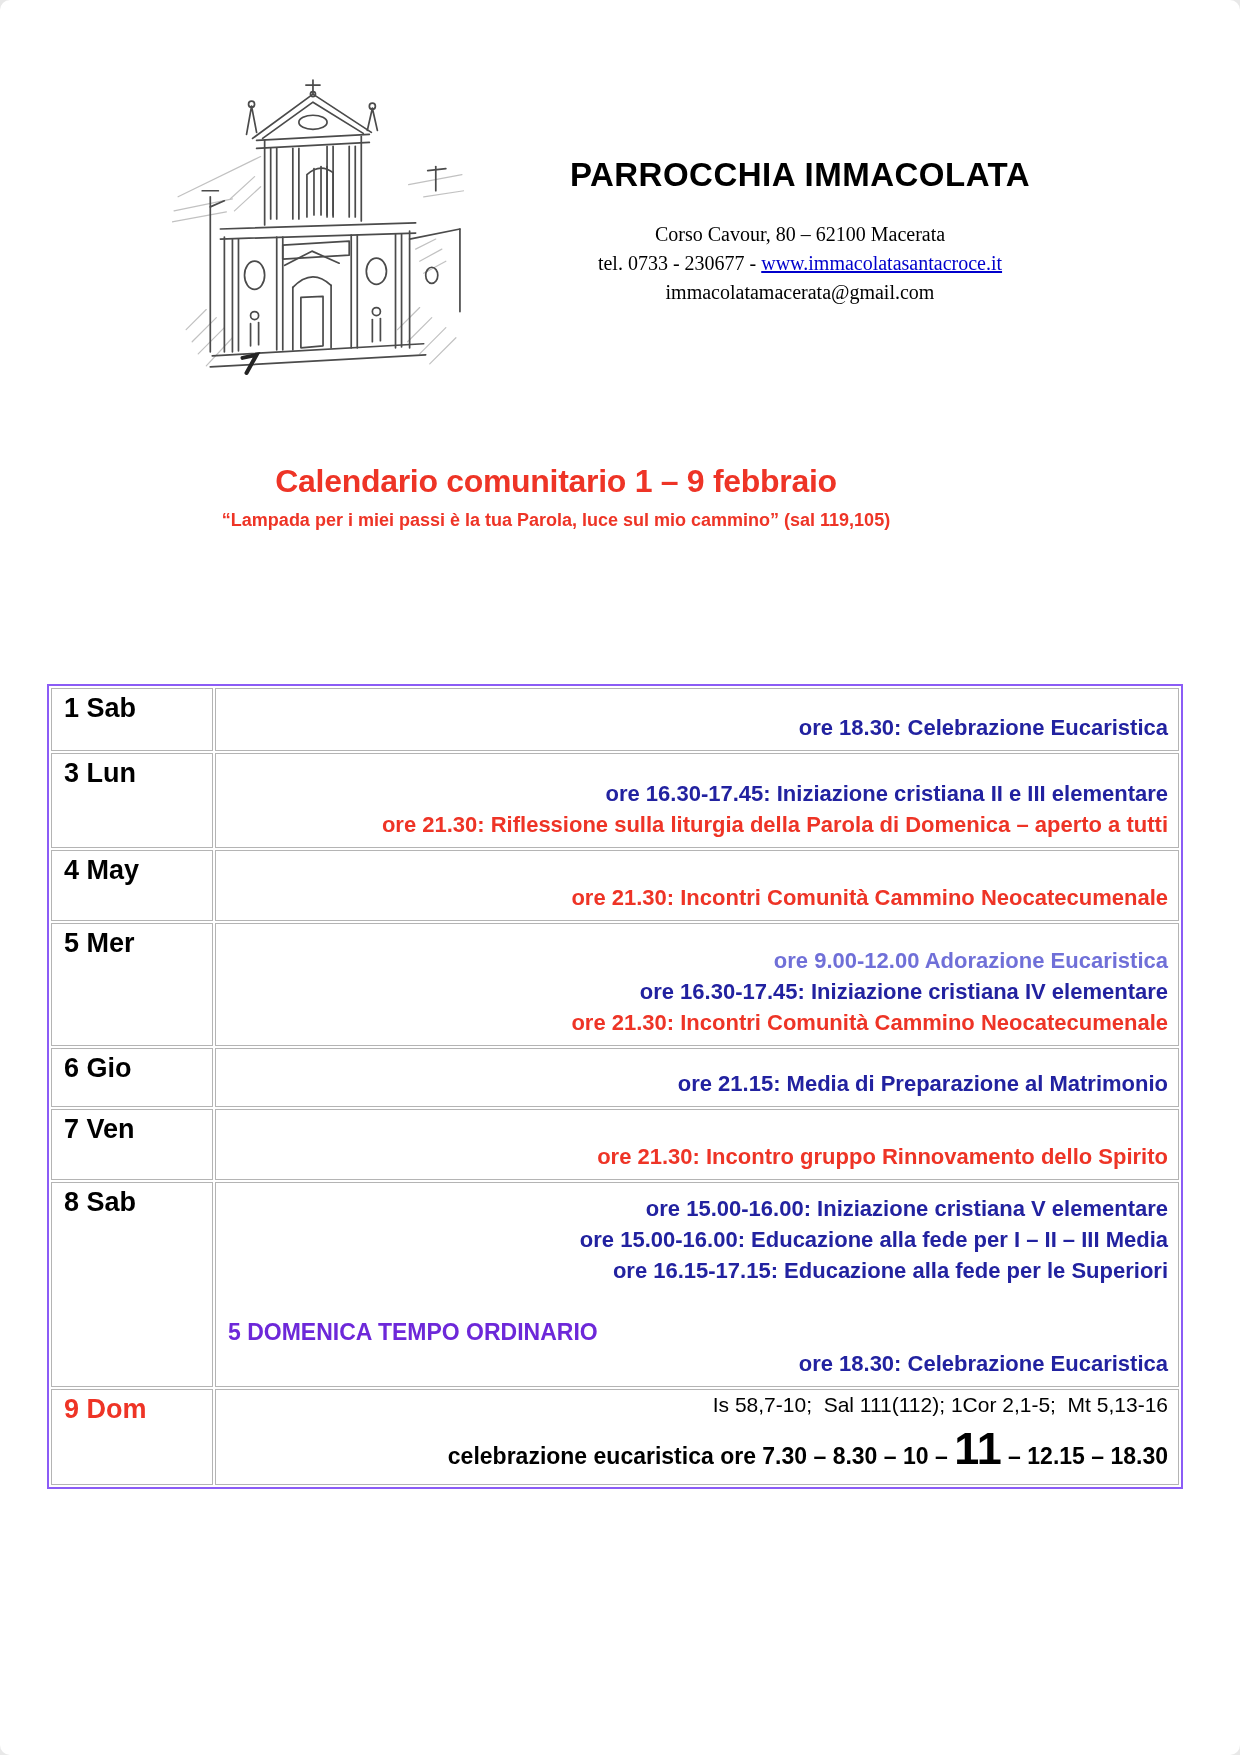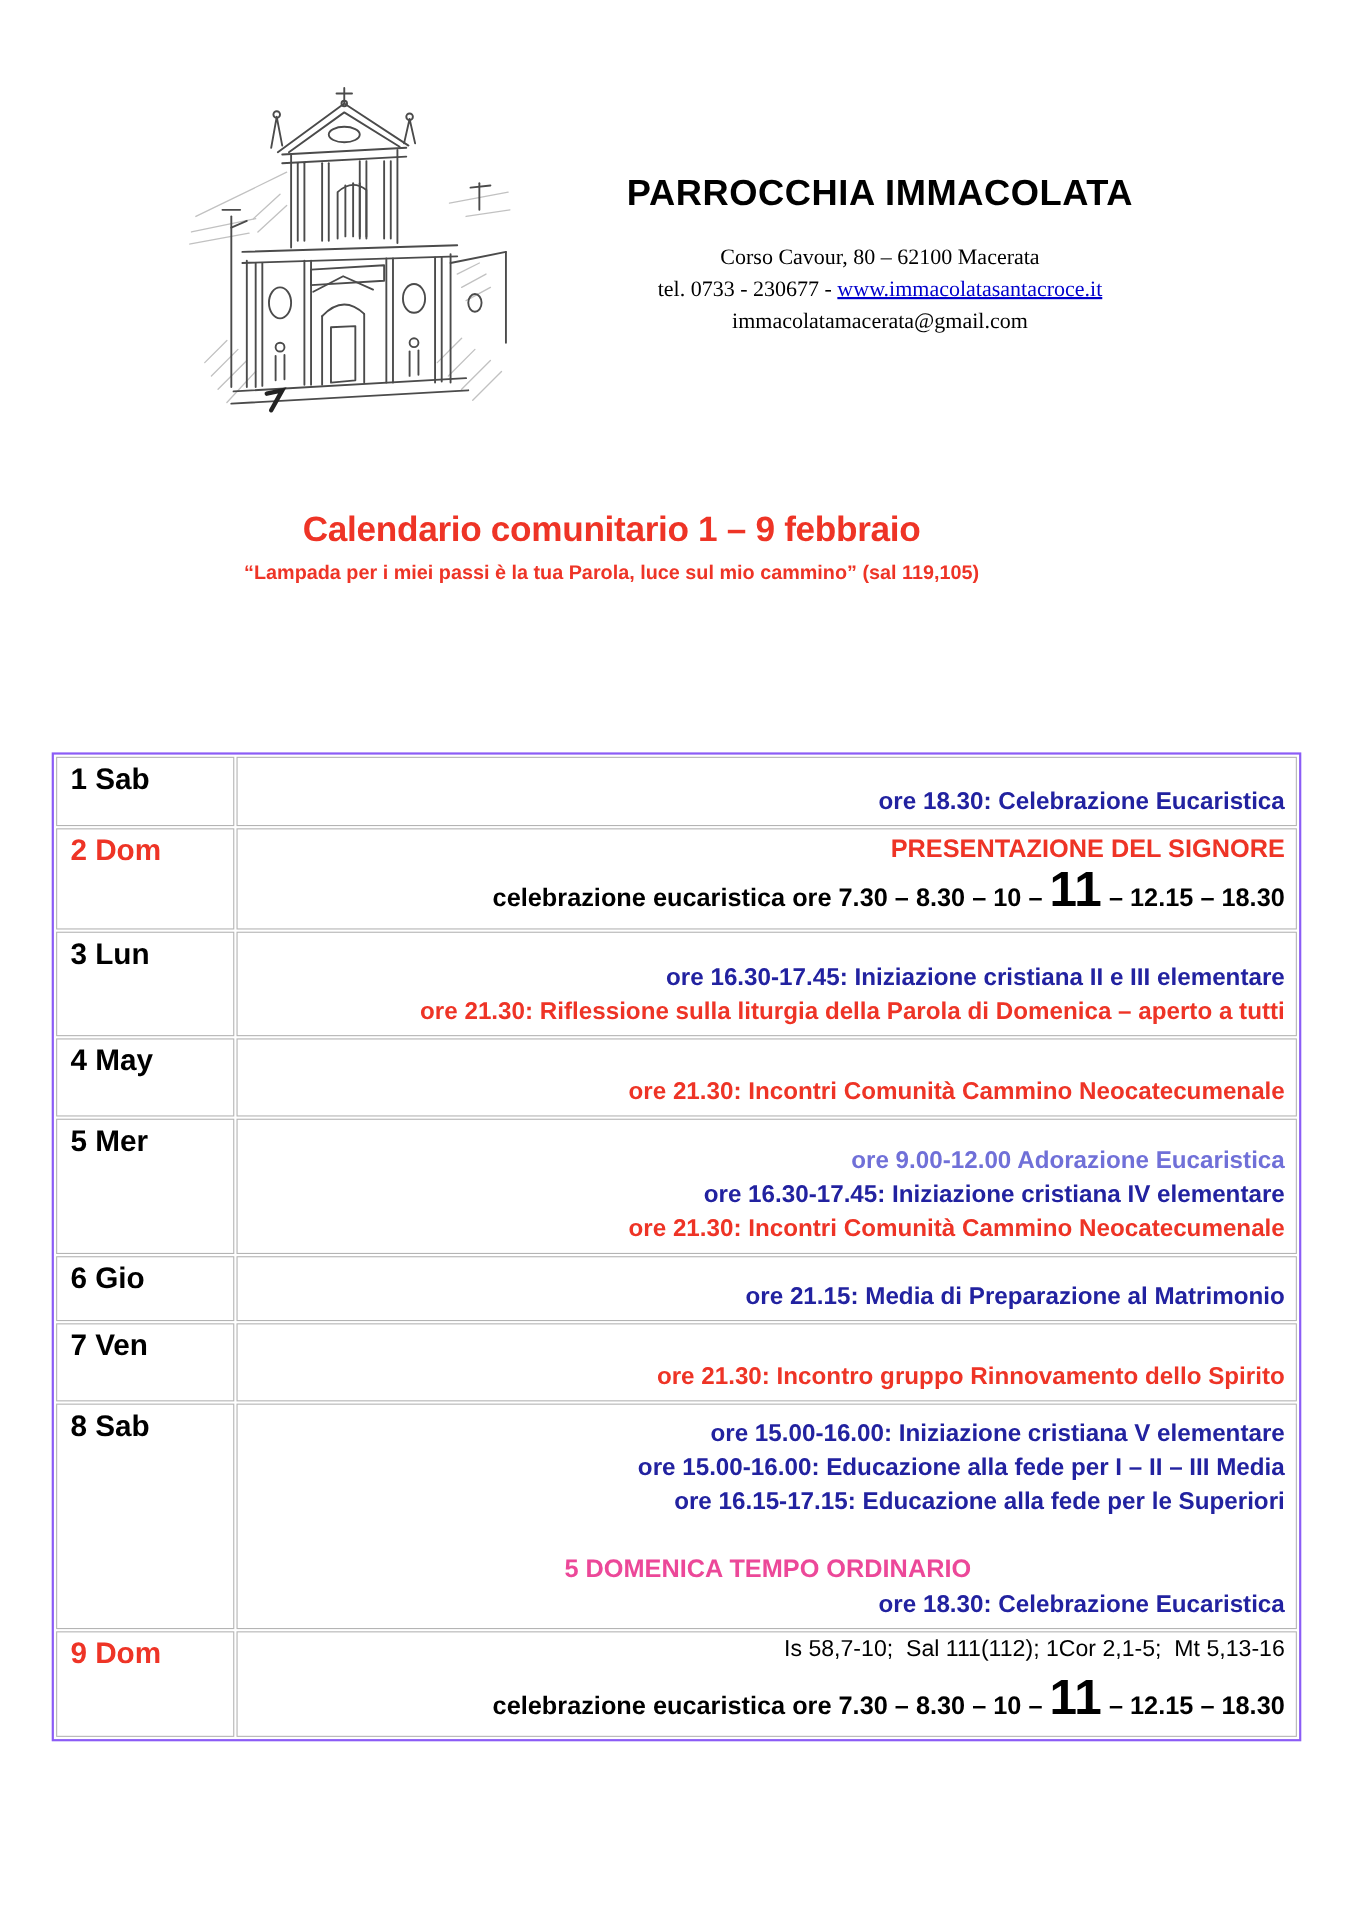--- a/index.html
+++ b/index.html
@@ -1,19 +1,19 @@
 <!DOCTYPE html>
 <html><head>
 <meta charset="utf-8">
 <style>
   html,body { margin:0; padding:0; background:#e8e8e8; }
   .page {
     position:relative; width:1240px; height:1755px; margin:0 auto;
     background:#ffffff; overflow:hidden;
-    font-family:"Liberation Sans", sans-serif; color:#000;
+    font-family:"Liberation Sans", sans-serif; color:#000;border-radius:10px;
   }
 
   
   .sketch { position:absolute; left:172px; top:78px; width:292px; height:302px; }
   .header-block { position:absolute; left:470px; top:156px; width:660px; text-align:center; }
   .parish-name { font-size:33px; font-weight:bold; letter-spacing:0.5px; margin:0 0 26px 0; }
   .addr { font-family:"Liberation Serif", serif; font-size:20px; line-height:29px; }
   .weblink { color:#0000cc; text-decoration:underline; cursor:pointer; }
 
   
@@ -33,21 +33,21 @@
   td.day.red { color:#ee3426; }
   td.content { vertical-align:bottom; padding:2px 10px 7px 12px; }
 
   .r1 td{height:52px} .r2 td{height:80px} .r3 td{height:84px}
   .r4 td{height:60px} .r5 td{height:112px} .r6 td{height:48px}
   .r7 td{height:60px} .r8 td{height:194px} .r9 td{height:80px}
 
   .ev { color:#2222a0; font-weight:bold; font-size:22px; line-height:31px;text-align:right; }
   .ev-red    { color:#ee3426; }
   .ev-violet { color:#7070d8; }
-  .ev-green  { color:#ec4899; text-align:center; margin-top:31px; font-size:23px; }
+  .ev-green  { color:#6d28d9; text-align:left; margin-top:31px; font-size:23px; }
   .feast { color:#ee3426; text-align:right; font-size:23px; font-weight:bold; line-height:30px; }
   .mass  { text-align:right; font-weight:bold; font-size:23px; color:#000;
            line-height:42px; margin-top:2px; }
   .mass .big { font-size:45px; }
   .readings { text-align:right; font-size:21px; font-weight:normal; color:#000;
               line-height:26px; white-space:pre-wrap; }
   .row9-mass { margin-top:10px; }
 </style>
 </head>
 <body>
@@ -170,27 +170,20 @@
 
   <div class="cal-wrap">
     <table class="cal">
       <tbody>
           <tr class="r1">
         <td class="day"><span>1 Sab</span></td>
         <td class="content">
           <div class="ev">ore 18.30: Celebrazione Eucaristica</div>
         </td>
       </tr>
-      <tr class="r2">
-        <td class="day red"><span>2 Dom</span></td>
-        <td class="content">
-          <div class="feast">PRESENTAZIONE DEL SIGNORE</div>
-          <div class="mass"><span>celebrazione eucaristica ore 7.30 – 8.30 – 10 – </span><span class="big">11</span><span> – 12.15 – 18.30</span></div>
-        </td>
-      </tr>
       <tr class="r3">
         <td class="day"><span>3 Lun</span></td>
         <td class="content">
           <div class="ev">ore 16.30-17.45: Iniziazione cristiana II e III elementare</div>
           <div class="ev ev-red">ore 21.30: Riflessione sulla liturgia della Parola di Domenica – aperto a tutti</div>
         </td>
       </tr>
       <tr class="r4">
         <td class="day"><span>4 May</span></td>
         <td class="content">

